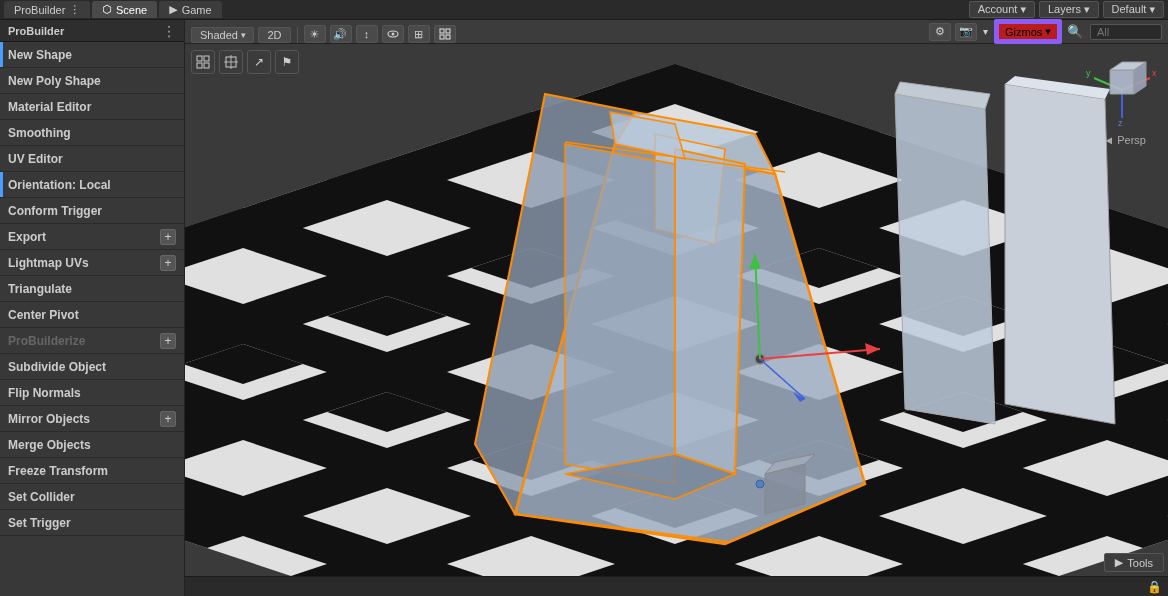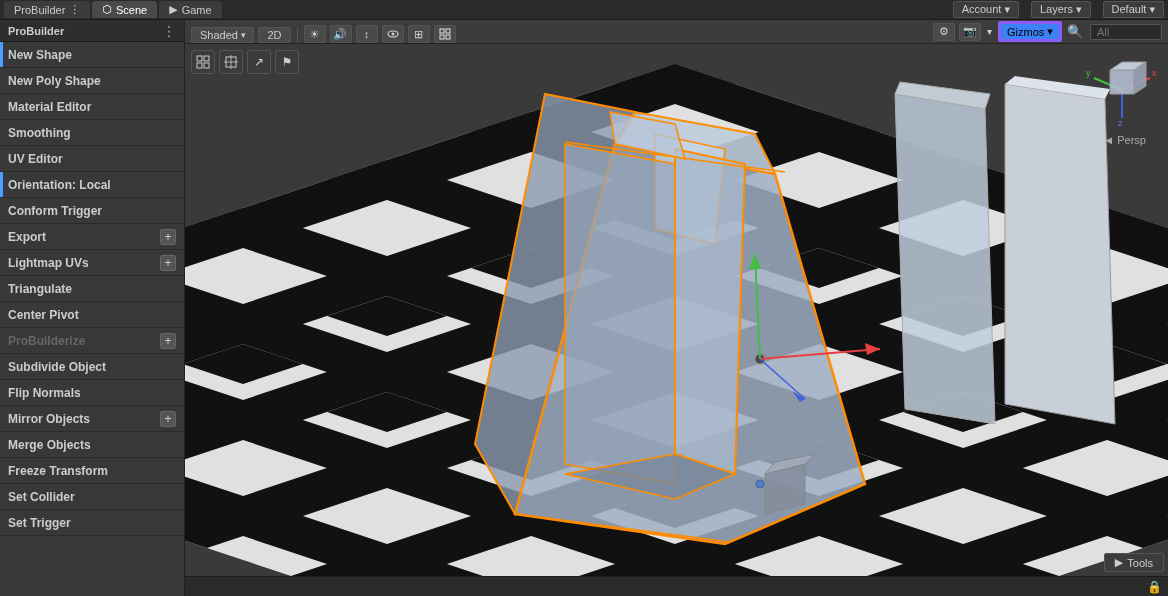--- a/index.html
+++ b/index.html
@@ -10,21 +10,21 @@
       position: absolute; top: 0; left: 0; width: 1168px; height: 20px;
       background: #2a2a2a; display: flex; align-items: center; padding: 0 4px;
       border-bottom: 1px solid #1a1a1a;
     }
     #top-bar .tabs { display: flex; gap: 2px; }
     .tab-item {
       padding: 2px 10px; background: #3c3c3c; border-radius: 3px 3px 0 0;
       font-size: 11px; color: #ccc; cursor: pointer; display: flex; align-items: center; gap: 4px;
     }
     .tab-item.active { background: #4a4a4a; color: #fff; }
-    .top-right-controls { margin-left: auto; display: flex; gap: 12px; align-items: center; }
+    .top-right-controls { margin-left: auto; display: flex; gap: 4px; align-items: center; }
     .top-right-btn { padding: 1px 8px; background: #3c3c3c; border: 1px solid #555; border-radius: 2px; font-size: 11px; color: #ccc; cursor: pointer; }
 
     
     #toolbar {
       position: absolute; top: 20px; left: 185px; right: 0; height: 24px;
       background: #3c3c3c; display: flex; align-items: flex-end; padding: 0 6px; gap: 4px;
       border-bottom: 1px solid #222;
     }
     .toolbar-btn {
       padding: 1px 8px; background: #4a4a4a; border: 1px solid #555; border-radius: 2px;
@@ -36,21 +36,21 @@
       width: 22px; height: 18px; background: #4a4a4a; border: 1px solid #555; border-radius: 2px;
       display: flex; align-items: center; justify-content: center; cursor: pointer; font-size: 11px; color: #ccc;
     }
 
     
     #right-toolbar {
       position: absolute; top: 20px; right: 0; height: 24px;
       background: #3c3c3c; display: flex; align-items: center; padding: 0 6px; gap: 4px;
       border-bottom: 1px solid #222;
     }
-    .gizmos-btn { display: flex; align-items: center; gap: 3px; padding: 1px 6px; background: #3b82f6; border: 3px solid #8b5cf6; border-radius: 2px; font-size: 11px; cursor: pointer; }
+    .gizmos-btn { display: flex; align-items: center; gap: 3px; padding: 1px 6px; background: #b91c1c; border: 5px solid #8b5cf6; border-radius: 2px; font-size: 11px; cursor: pointer; }
     .search-box { padding: 1px 6px; background: #2a2a2a; border: 1px solid #555; border-radius: 2px; font-size: 11px; color: #ccc; width: 72px; }
 
     
     #left-panel {
       position: absolute; top: 20px; left: 0; width: 185px; height: 576px;
       background: #383838; border-right: 1px solid #222; overflow-y: auto;
     }
     #probuilder-header {
       height: 22px; background: #2e2e2e; display: flex; align-items: center; padding: 0 8px;
       border-bottom: 1px solid #1a1a1a; justify-content: space-between;

